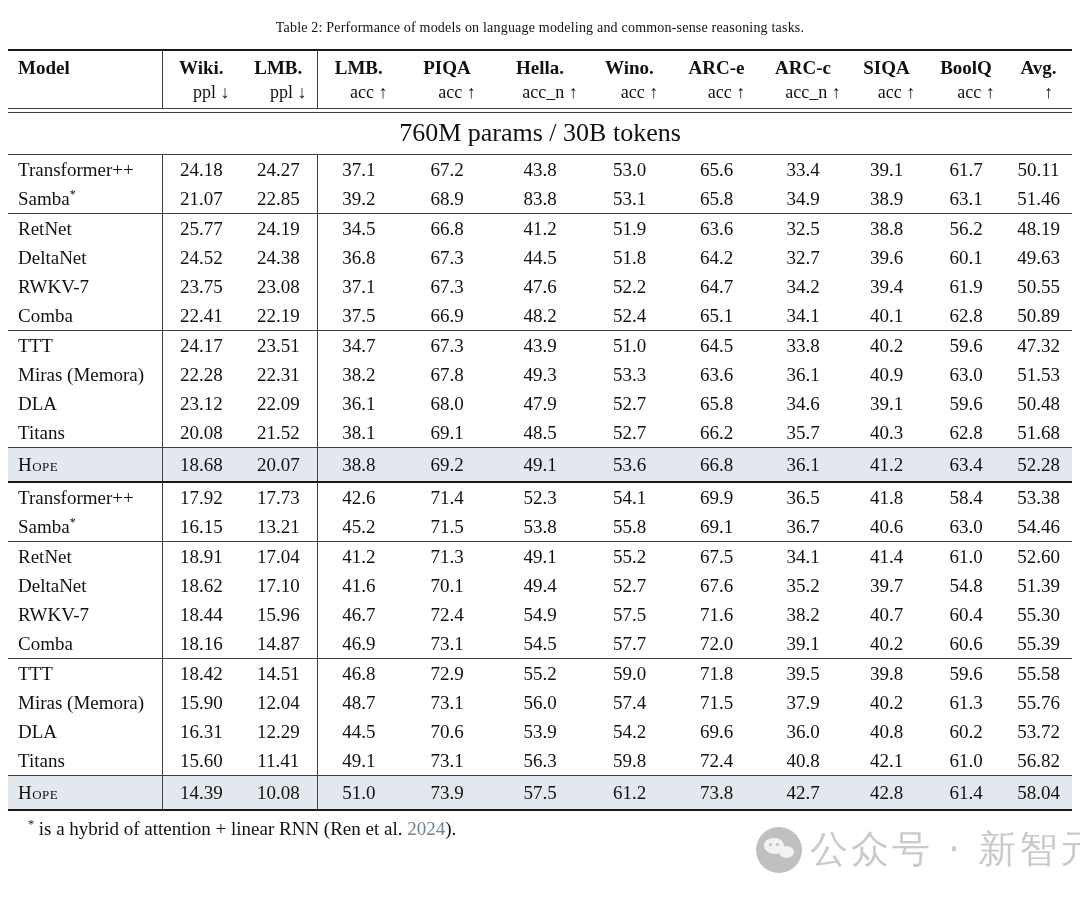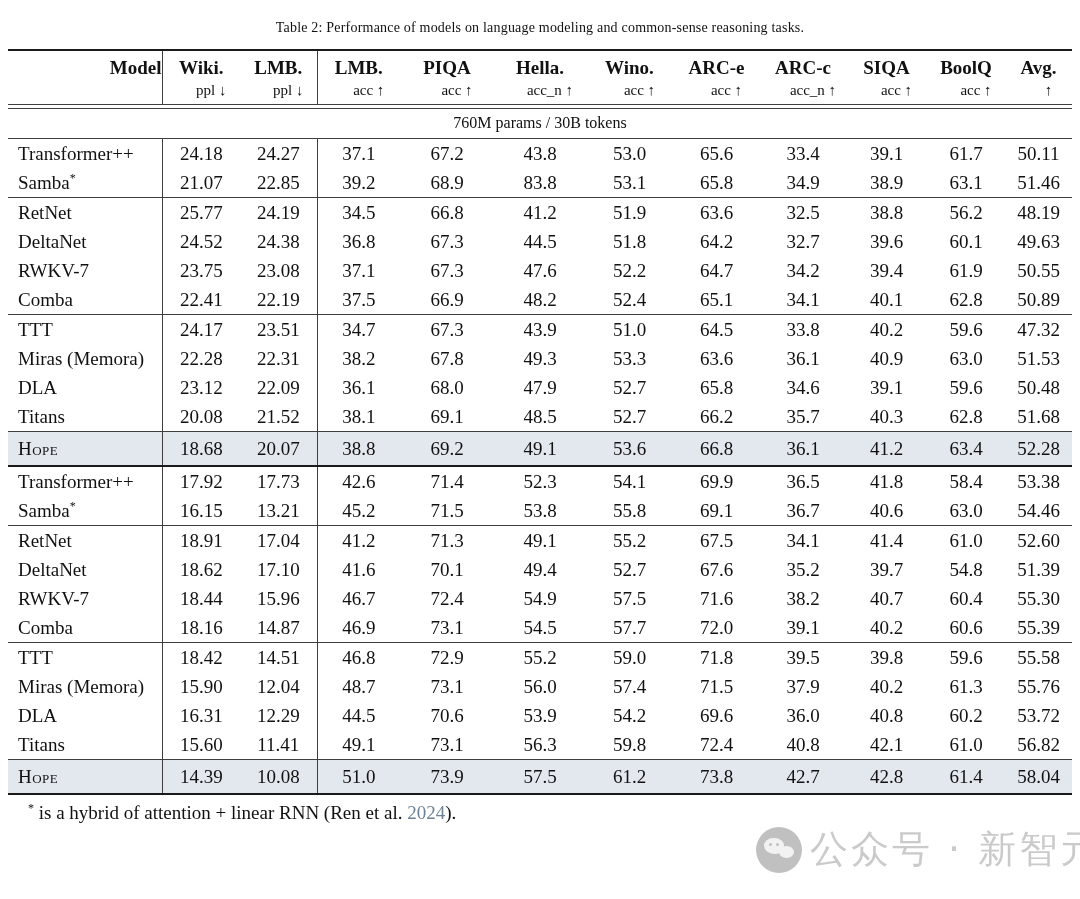--- a/index.html
+++ b/index.html
@@ -25,26 +25,26 @@
     border-top:2px solid var(--rule-heavy);
   }
   th, td { padding:0; overflow:hidden; white-space:nowrap; }
   thead th {
     font-weight:bold;
     font-size:19px;
     vertical-align:top;
     padding:6px 0 5px 0;
     border-bottom:1px solid var(--rule);
   }
-  thead th.c-model { text-align:right; padding-left:10px; }
-  thead .h2 { font-weight:normal; padding-top:3px; font-size:15px;margin-left:20px; }
+  thead th.c-model { text-align:left; padding-left:10px; }
+  thead .h2 { font-weight:normal; padding-top:3px; font-size:18px;margin-left:20px; }
   tr.sp td { height:3px; border-bottom:1px solid var(--rule); }
   tr.band td {
     text-align:center;
-    font-size:16px;
+    font-size:26px;
     padding:5px 0 6px 0;
     border-bottom:1px solid var(--rule);
   }
   td.c-model {
     text-align:left;
     font-size:19px;
     padding:3.5px 0 3.5px 10px;
   }
   td.c-val { text-align:center; font-size:19px; padding:3.5px 0; }
   .v-r { border-right:1px solid var(--rule); }

